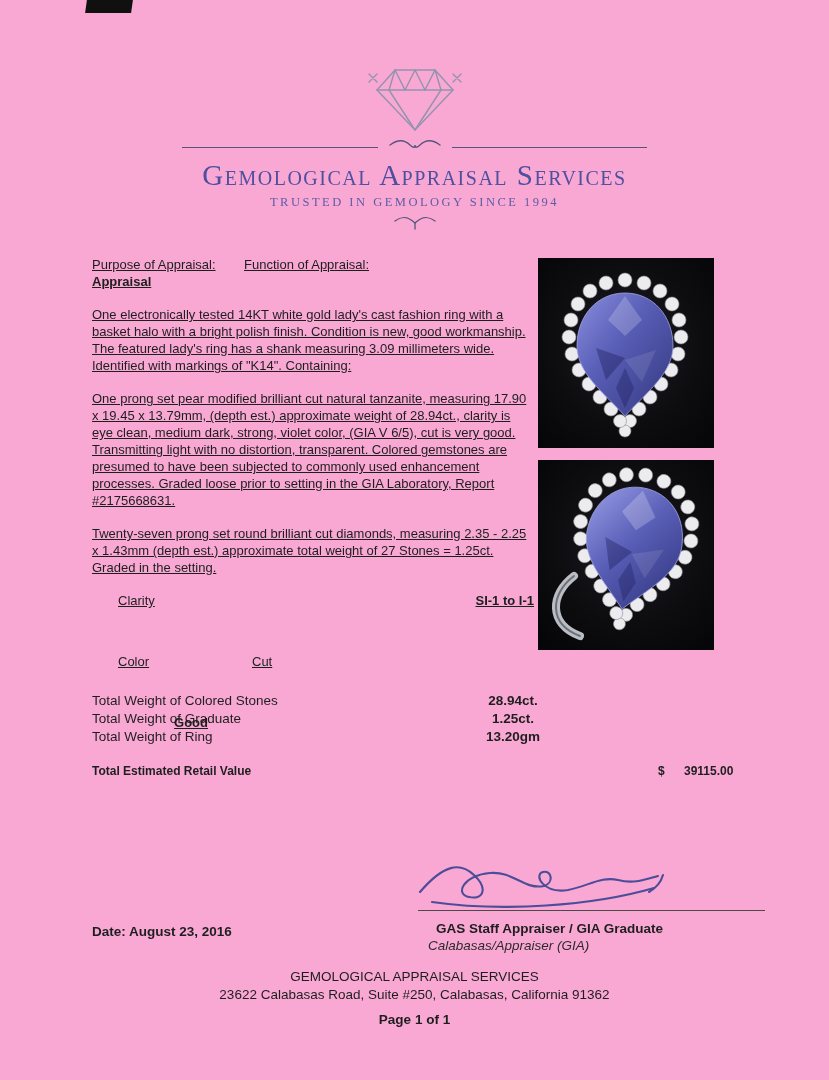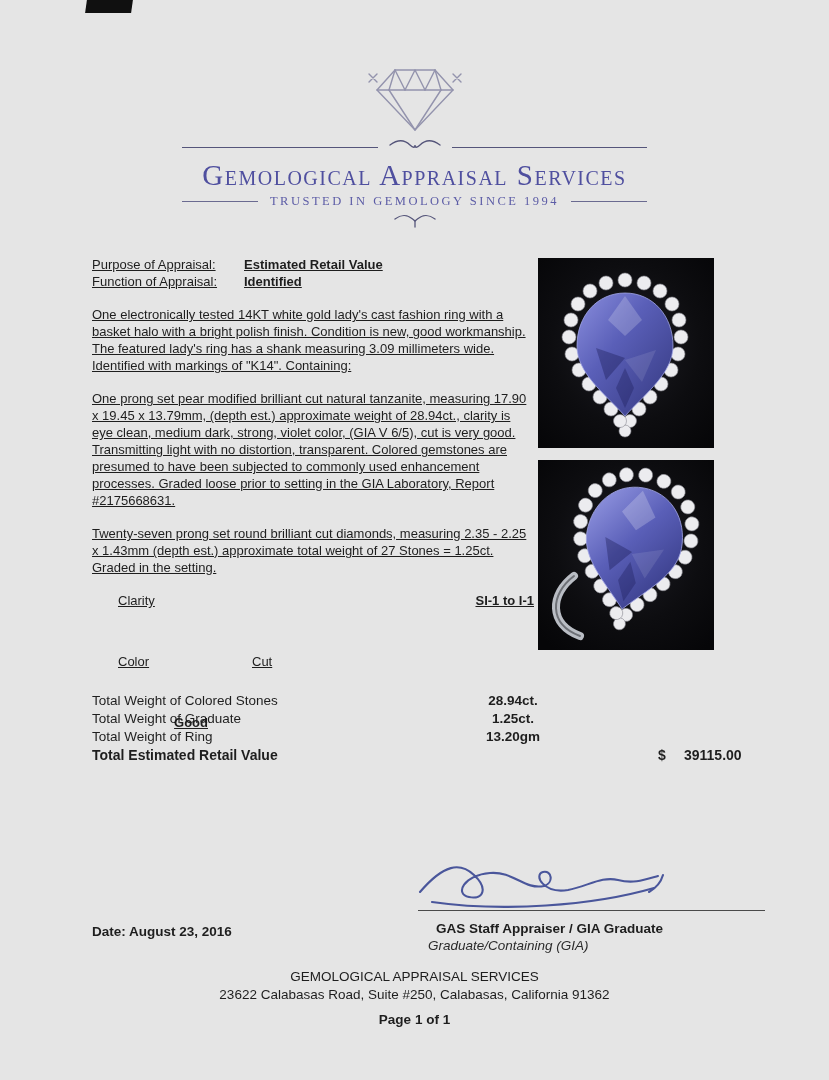--- a/index.html
+++ b/index.html
@@ -1,21 +1,21 @@
 <!DOCTYPE html>
 <html><head>
 <meta charset="utf-8">
 <style>
   * { box-sizing: border-box; }
   html, body { margin: 0; padding: 0; background: #ffffff; }
   .page {
     position: relative;
     width: 829px; height: 1080px;
     margin: 0 auto;
-    background: #e5e5e5;
+    background: #f9a8d4;
     font-family: "Liberation Sans", sans-serif;
     color: #1e1e1e;
     overflow: hidden;
   }
   .scan-mark {
     position: absolute; left: 86px; top: 0; width: 46px; height: 13px;
     background: #101010; transform: skewX(-8deg);
   }
 
   
@@ -27,21 +27,21 @@
   .brand-title {
     margin: 4px 0 0 0;
     font-family: "Liberation Serif", serif;
     font-variant: small-caps;
     font-weight: 500;
     font-size: 29px;
     letter-spacing: 1.5px;
     color: #4f4f9f;
     line-height: 1.05;
   }
-  .tagline-row { width: 465px; margin: 4px auto 0 auto; display: flex; align-items: center; }
+  .tagline-row { width: 465px; margin: 4px auto 0 auto; display: flex; align-items: center; flex-direction: column; }
   .tagline-row .rule { flex: 1; border-top: 1px solid #6a6a90; }
   .tagline {
     flex: 0 0 auto; padding: 0 12px;
     font-family: "Liberation Serif", serif;
     font-size: 12.5px; letter-spacing: 2.5px;
     color: #5c5ca6; white-space: nowrap;
   }
   .bottom-orn { margin-top: 4px; }
 
   
@@ -53,21 +53,21 @@
   .grading .val { font-weight: bold; text-align: right; }
 
   
   .photos { position: absolute; left: 538px; top: 258px; width: 176px; }
   .photo { display: block; margin-bottom: 12px; }
 
   
   .totals { position: absolute; left: 92px; top: 692px; width: 680px; font-size: 13.5px; line-height: 18px; }
   .trow { position: relative; height: 18px; }
   .trow .tval { position: absolute; left: 361px; width: 120px; text-align: center; font-weight: bold; }
-  .retail-row { position: relative; margin-top: 0; height: 20px; font-weight: bold; font-size: 14px; }
+  .retail-row { position: relative; margin-top: 16px; height: 20px; font-weight: bold; font-size: 12px; }
   .retail-row .cur { position: absolute; left: 566px; }
   .retail-row .amt { position: absolute; left: 592px; }
 
   
   .signature-svg { position: absolute; left: 402px; top: 848px; }
   .sig-line { position: absolute; left: 418px; top: 910px; width: 347px; border-top: 1.2px solid #4a4a4a; }
   .date-line { position: absolute; left: 92px; top: 924px; font-size: 13.5px; font-weight: bold; }
   .appraiser { position: absolute; left: 428px; top: 920px; font-size: 13.5px; line-height: 17px; }
   .appraiser .t1 { font-weight: bold; margin-left: 8px; }
   .appraiser .t2 { font-style: italic; color: #2b2b2b; }
@@ -115,23 +115,22 @@
       <svg width="48" height="16" viewBox="0 0 48 16" fill="none" stroke="#55557a" stroke-width="1.3" stroke-linecap="round">
         <path d="M4,6 C12,0 18,2 24,8 C30,2 36,0 44,6"></path>
         <path d="M24,8 L24,14"></path>
       </svg>
     </div>
   </div>
 
   <div class="left-col">
     <div class="meta-grid">
       <span>Purpose of Appraisal:</span>
-      <span class="val">Estimated Retail Value</span>
       <span>Function of Appraisal:</span>
-      <span class="val">Identified</span>
+      <span class="val">Appraisal</span>
     </div>
 
     <p class="body-par">One electronically tested 14KT white gold lady's cast fashion ring with a basket halo with a bright polish finish. Condition is new, good workmanship. The featured lady's ring has a shank measuring 3.09 millimeters wide. Identified with markings of "K14".  Containing:</p>
     <p class="body-par">One prong set pear modified brilliant cut natural tanzanite, measuring 17.90 x 19.45 x 13.79mm, (depth est.) approximate weight of 28.94ct., clarity is eye clean, medium dark, strong, violet color, (GIA V 6/5), cut is very good. Transmitting light with no distortion, transparent. Colored gemstones are presumed to have been subjected to commonly used enhancement processes. Graded loose prior to setting in the GIA Laboratory, Report #2175668631.</p>
     <p class="body-par">Twenty-seven prong set round brilliant cut diamonds, measuring 2.35 - 2.25 x 1.43mm (depth est.) approximate total weight of 27 Stones = 1.25ct. Graded in the setting.</p>
 
     <div class="grading">
       <span>Clarity</span>
       <span class="val">SI-1 to I-1</span>
       <span>Color</span>
@@ -264,21 +263,21 @@
     <g fill="none" stroke="#2f3e8f" stroke-width="2.1" stroke-linecap="round" opacity="0.85">
       <path d="M18,44 C42,16 58,14 72,27 C86,40 82,52 67,49 C52,46 62,27 88,25 C112,23 122,42 142,38 C152,35 150,22 141,24 C131,27 142,46 166,42 C186,38 200,28 216,32 C231,36 242,32 256,28"></path>
       <path d="M30,54 C100,64 190,58 252,40"></path>
       <path d="M247,44 C254,40 259,34 261,27"></path>
     </g>
   </svg>
   <div class="sig-line"></div>
   <div class="date-line">Date: August 23, 2016</div>
   <div class="appraiser">
     <div class="t1">GAS Staff Appraiser / GIA Graduate</div>
-    <div class="t2">Graduate/Containing (GIA)</div>
+    <div class="t2">Calabasas/Appraiser (GIA)</div>
   </div>
 
   <div class="footer">
     <div>GEMOLOGICAL APPRAISAL SERVICES</div>
     <div>23622 Calabasas Road, Suite #250, Calabasas, California 91362</div>
     <div class="pg">Page 1 of 1</div>
   </div>
 
 </div>
 

